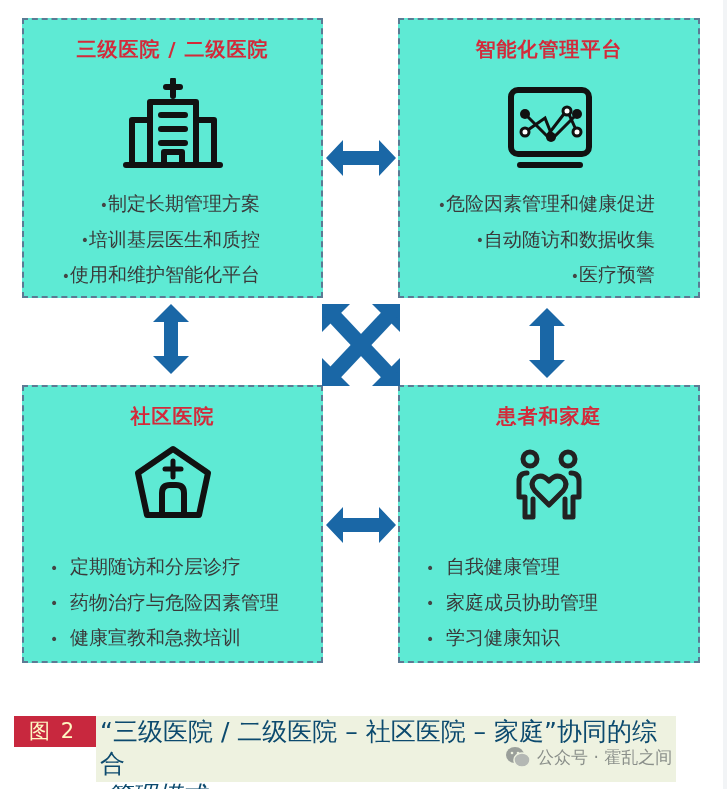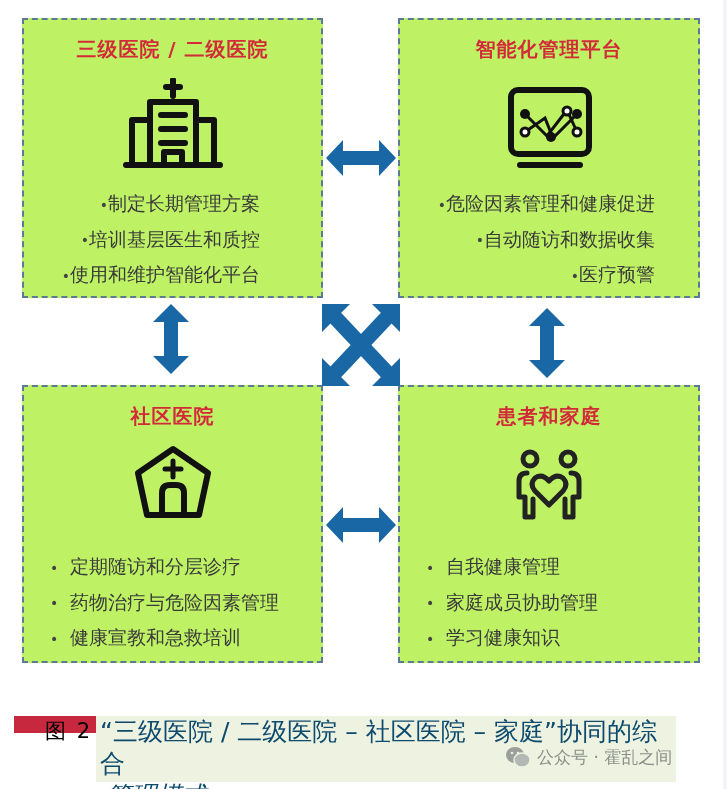--- a/index.html
+++ b/index.html
@@ -2,21 +2,21 @@
 <html><head>
 <meta charset="utf-8">
 <style>
   * { box-sizing: border-box; margin: 0; padding: 0; }
   html, body { width: 727px; height: 789px; background: #ffffff; overflow: hidden; }
   body { position: relative; font-family: "DejaVu Sans", "Liberation Sans", sans-serif; color: #333; }
 
   .box {
     position: absolute;
     border: 2px dashed #5c7a94;
-    background: #bef264;
+    background: #5eead4;
   }
   .box-title {
     position: absolute; left: 0; right: 0; top: 16px;
     text-align: center;
     color: #d32a3a;
     font-weight: bold;
     font-size: 20px;
     letter-spacing: 1px;
   }
   .box-icon {
@@ -40,26 +40,26 @@
   #box-tr { left: 398px; top: 18px; width: 302px; height: 280px; }
   #box-bl { left: 22px; top: 385px; width: 301px; height: 278px; }
   #box-br { left: 398px; top: 385px; width: 302px; height: 278px; }
 
   #box-tl .box-list, #box-tr .box-list { top: 166px; text-align: right; }
   #box-bl .box-list, #box-br .box-list { top: 162px; }
 
   .arrow { position: absolute; }
 
   .caption-label {
-    position: absolute; left: 14px; top: 716px; width: 82px; height: 17px;
+    position: absolute; left: 14px; top: 716px; width: 82px; height: 31px;
     background: #c8283e;
-    color: #000000;
+    color: #fef9c3;
     font-size: 21px;
     text-align: right;
-    padding-right: 4px;
+    padding-right: 20px;
     line-height: 31px;
     letter-spacing: 2px;
   }
   .caption-bg {
     position: absolute; left: 96px; top: 716px; width: 580px; height: 66px;
     background: #eef2e0;
   }
   .caption-text {
     position: absolute; left: 100px; top: 716px; width: 580px;
     font-size: 25px; line-height: 32px; color: #0c4a6e;

